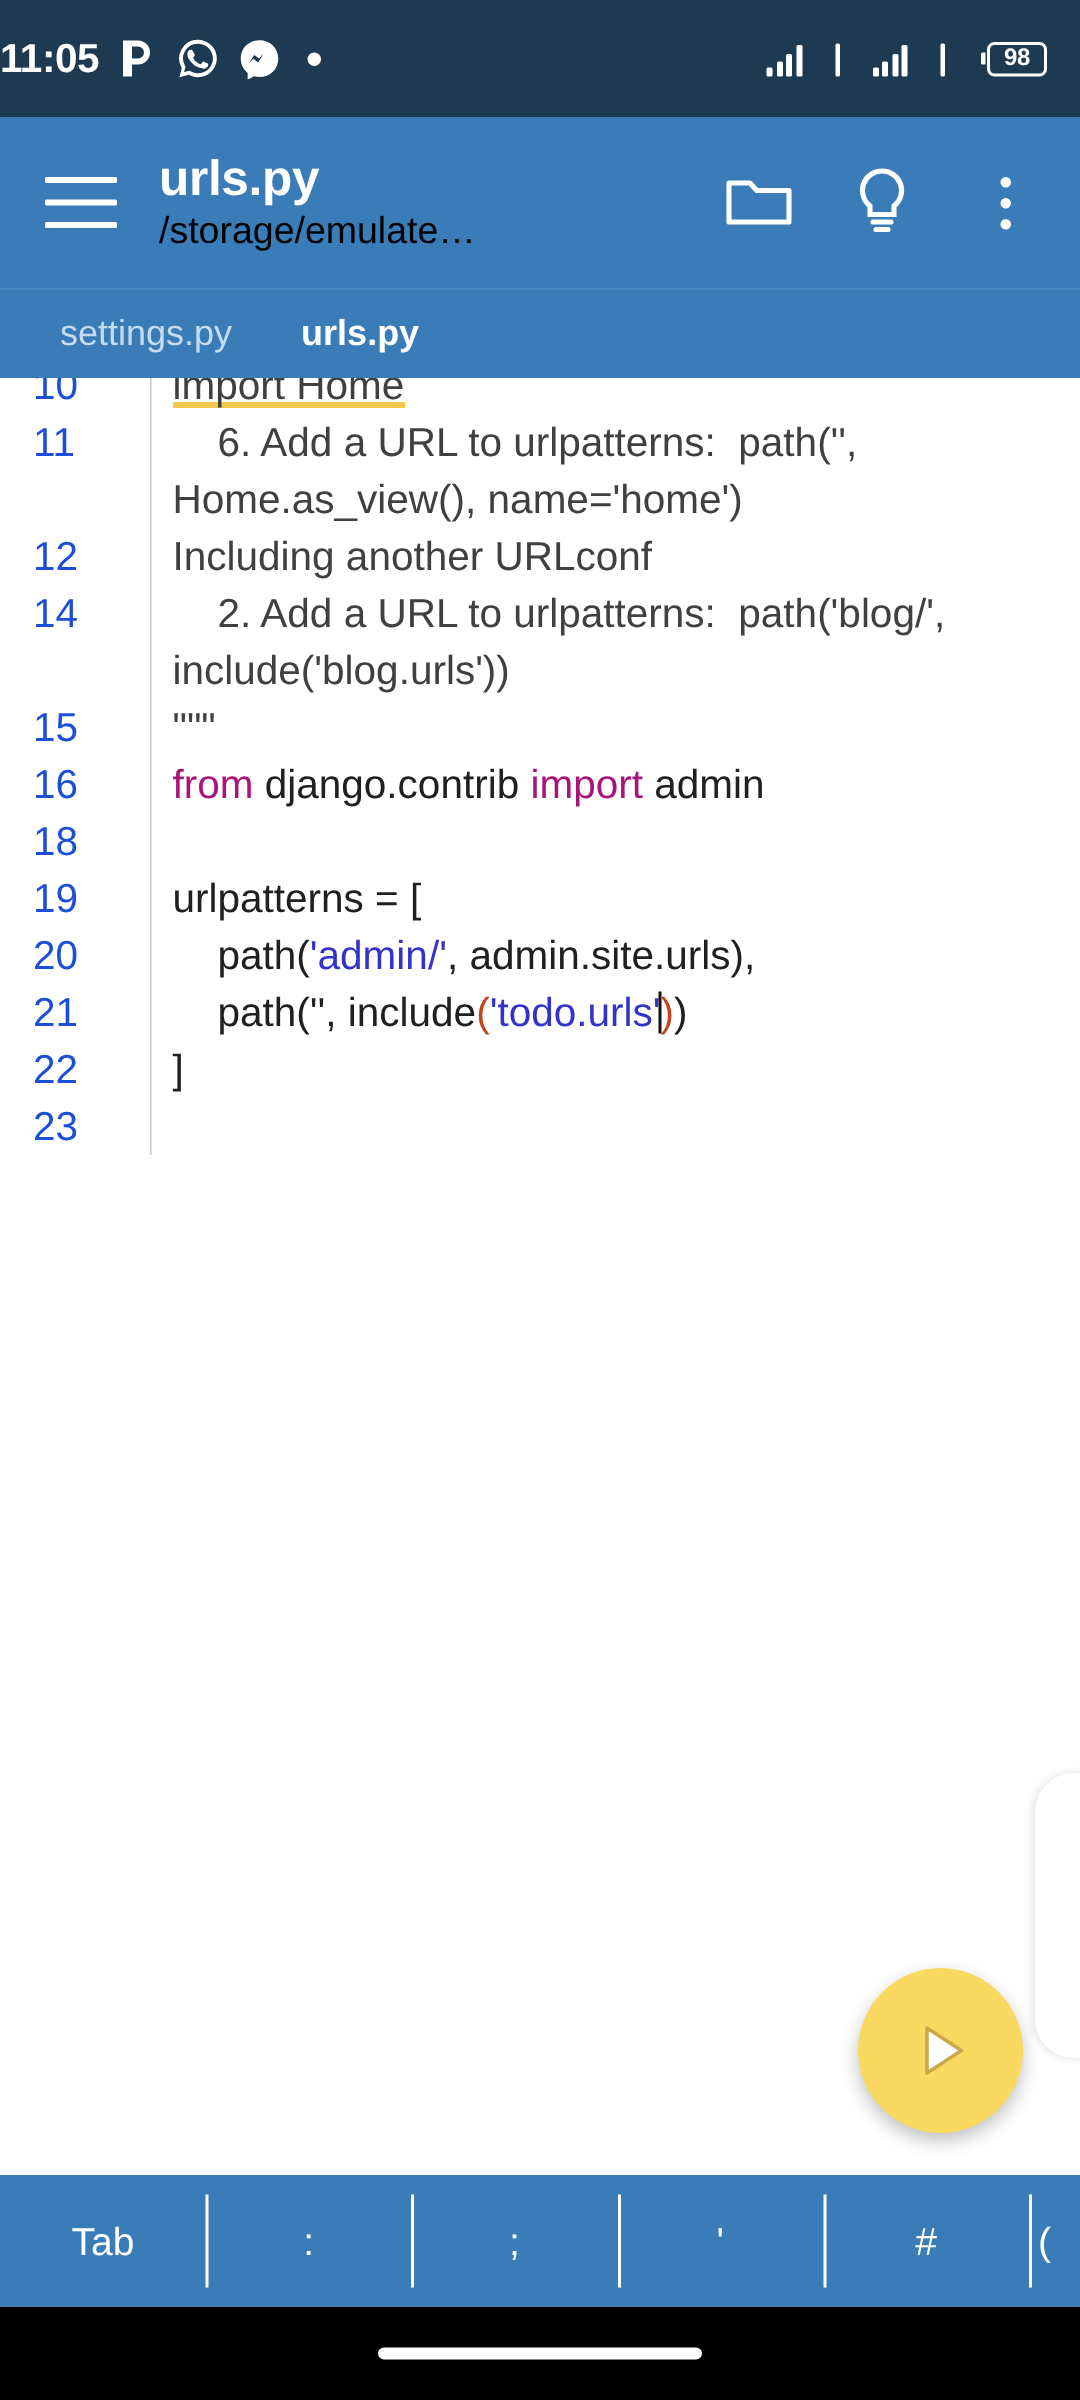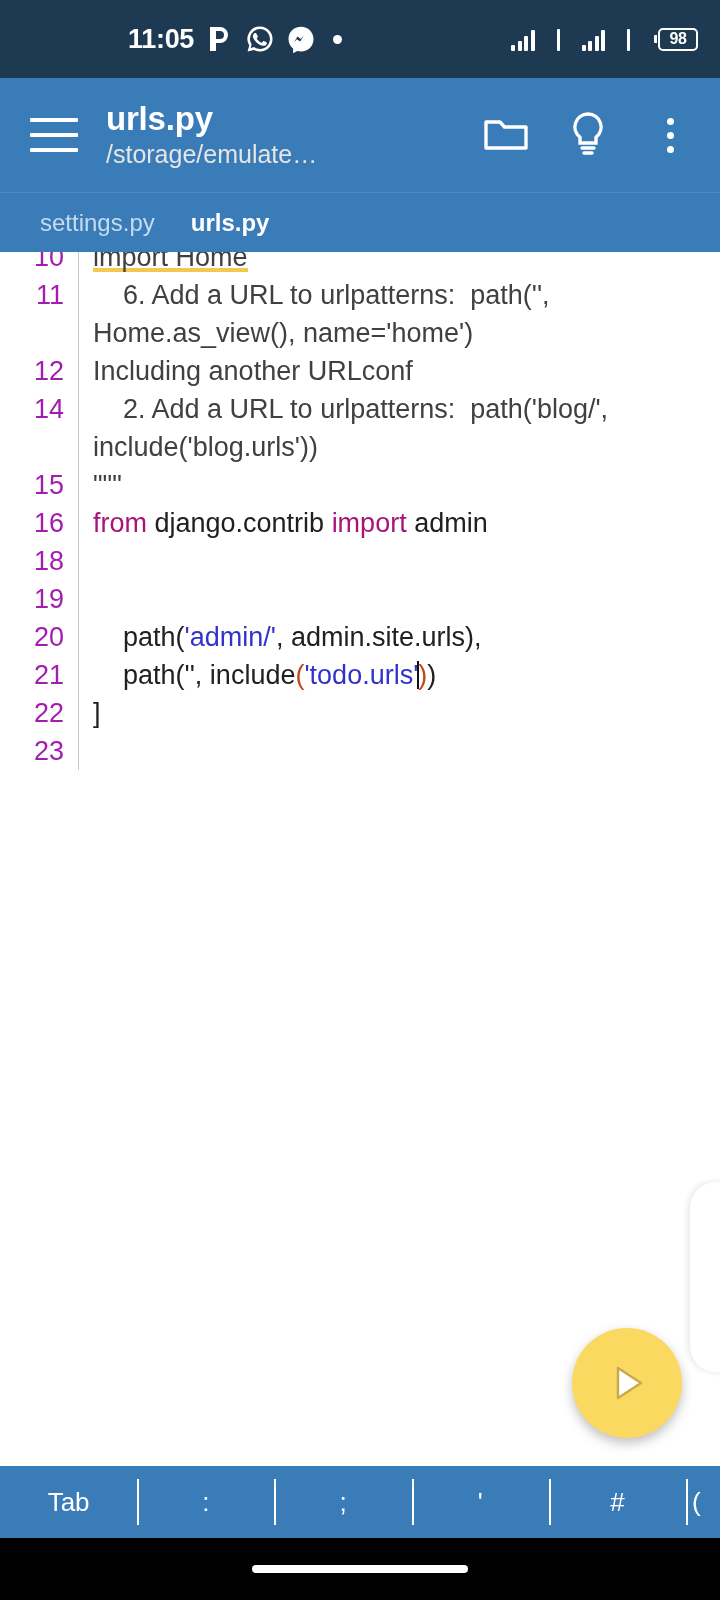--- a/index.html
+++ b/index.html
@@ -24,21 +24,20 @@
     display: flex;
     align-items: center;
     padding: 0 22px 0 0;
     flex: none;
     position: relative;
   }
   .sb-left {
     display: flex;
     align-items: center;
     gap: 13px;
-    margin-left: 128px;
   }
   .sb-clock {
     color: #ffffff;
     font-size: 27px;
     font-weight: 700;
     letter-spacing: -0.3px;
   }
   .sb-ic { display:block; }
   .sb-dot {
     width: 9px; height: 9px;
@@ -96,39 +95,40 @@
   .hamburger span { display:block; height: 4px; background: #ffffff; border-radius: 1px; }
   .titles { display: flex; flex-direction: column; justify-content: center; min-width: 0; flex: 1 1 auto; }
   .title {
     color: #ffffff;
     font-size: 33px;
     font-weight: 700;
     line-height: 1.12;
     letter-spacing: -0.2px;
   }
   .subtitle {
-    color: #e5e5e5;
+    color: #000000;
     font-size: 25px;
     line-height: 1.2;
     margin-top: 2px;
     white-space: nowrap;
     overflow: hidden;
   }
   .bar-actions { display: flex; align-items: center; gap: 30px; flex: none; margin-left: 10px; }
   .icon-btn { width: 52px; height: 52px; display:flex; align-items:center; justify-content:center; }
   .dots { display: flex; flex-direction: column; gap: 7px; align-items: center; }
   .dots i { width: 7px; height: 7px; border-radius: 50%; background: #ffffff; display:block; }
 
   
   .tabbar {
     background: #3a7cb8;
     height: 60px;
     display: flex;
     align-items: center;
     padding-left: 22px;
+    gap: 10px;
     flex: none;
     border-top: 1px solid rgba(255,255,255,0.10);
   }
   .tab {
     font-size: 24px;
     padding: 6px 18px;
     color: #c6dcee;
     white-space: nowrap;
   }
   .tab.active { color: #ffffff; font-weight: 700; }
@@ -146,27 +146,27 @@
     display: block;
   }
   .row {
     display: flex;
     align-items: flex-start;
     min-height: 38px;
   }
   .ln {
     width: 78px;
     flex: none;
-    text-align: right;
     padding-right: 14px;
-    color: #a21caf;
+    color: #1d4ed8;
     font-size: 27px;
     line-height: 38px;
     font-family: "Liberation Sans", sans-serif;
     user-select: none;
+    margin-left: 22px;
   }
   .gut {
     width: 1px;
     align-self: stretch;
     background: #c9c9c9;
     flex: none;
   }
   .code {
     flex: 1 1 auto;
     padding-left: 14px;
@@ -215,21 +215,21 @@
     height: 110px;
     border-radius: 50%;
     background: #fad961;
     box-shadow: 0 5px 12px rgba(0,0,0,0.25);
     display: flex; align-items: center; justify-content: center;
   }
 
   
   .symbolbar {
     background: #3a7cb8;
-    height: 72px;
+    height: 88px;
     display: flex;
     align-items: stretch;
     flex: none;
     overflow: hidden;
   }
   .sym {
     flex: 1 1 0;
     display: flex; align-items: center; justify-content: center;
     color: #ffffff;
     font-size: 26px;
@@ -383,20 +383,21 @@
 
       <div class="row">
         <div class="ln">18</div>
         <div class="gut"></div>
         <div class="code">&nbsp;</div>
       </div>
 
       <div class="row">
         <div class="ln">19</div>
         <div class="gut"></div>
+        <div class="code"><span>urlpatterns = [</span></div>
       </div>
 
       <div class="row">
         <div class="ln">20</div>
         <div class="gut"></div>
         <div class="code"><span>    path(</span><span class="str">'admin/'</span><span>, admin.site.urls),</span></div>
       </div>
 
       <div class="row">
         <div class="ln">21</div>

